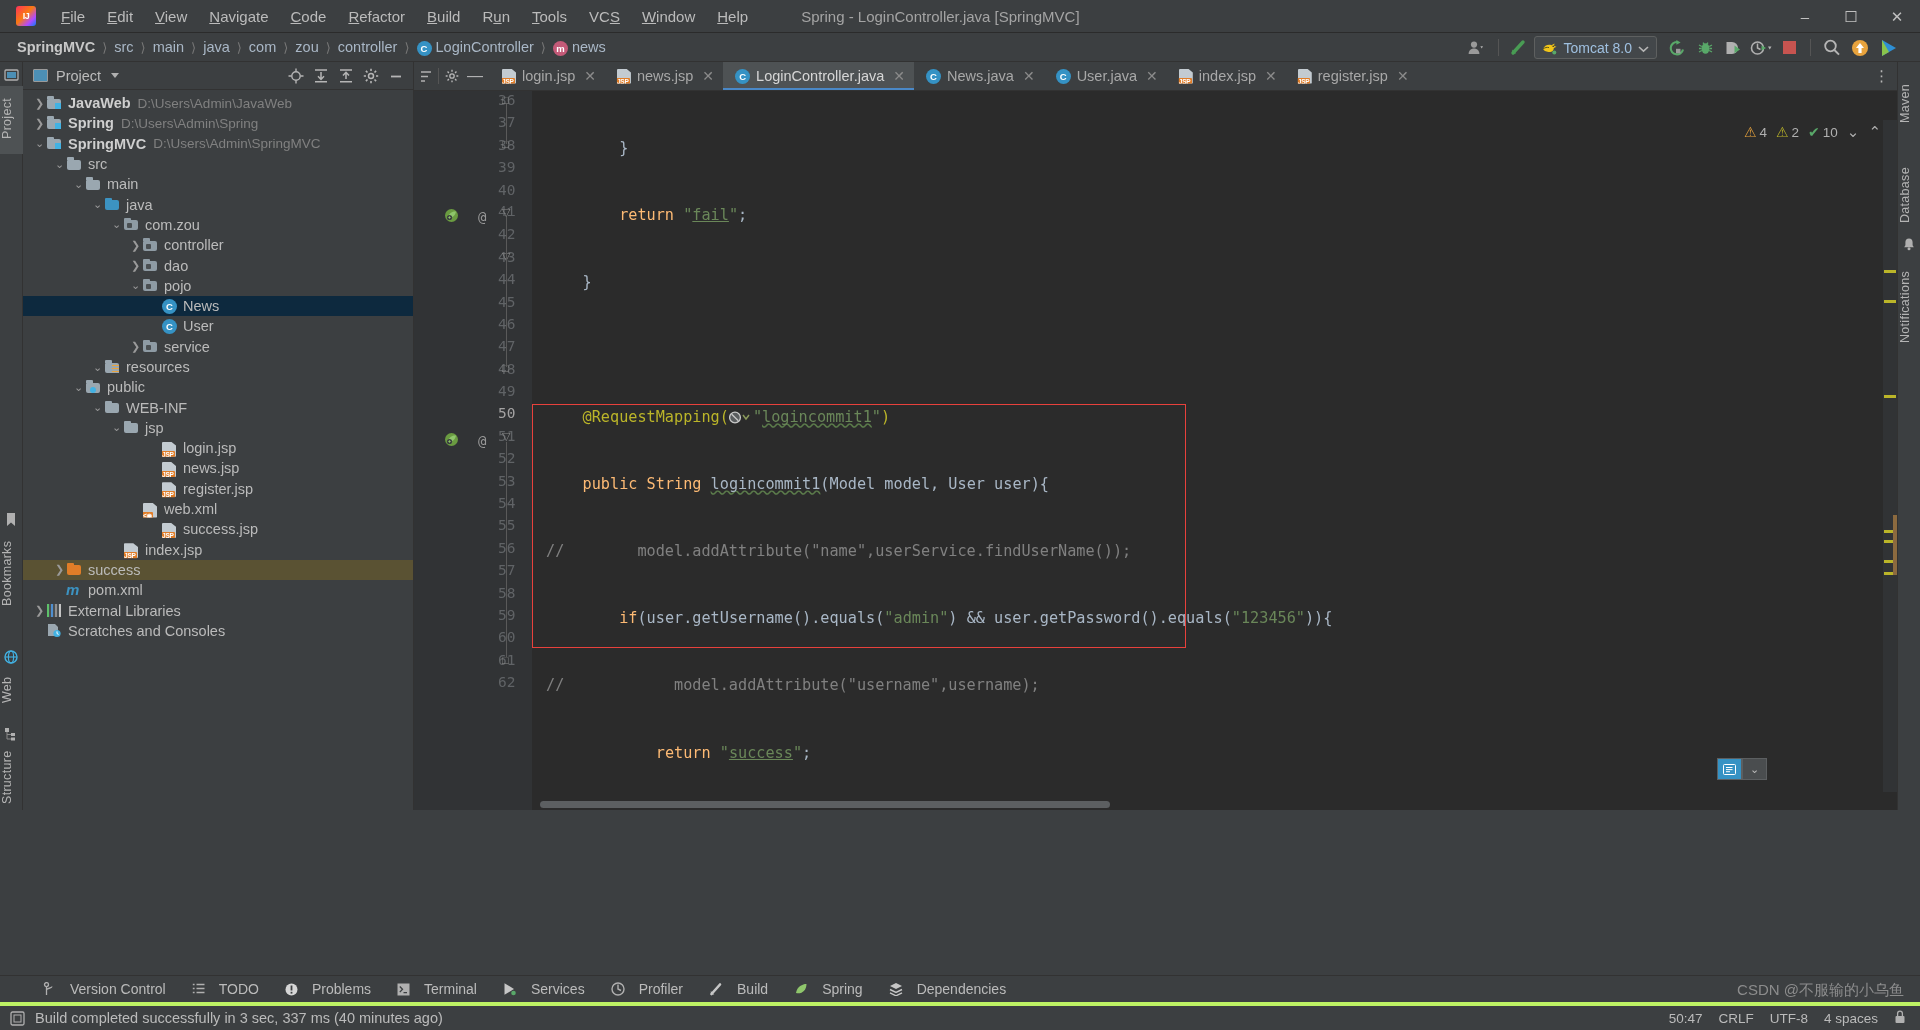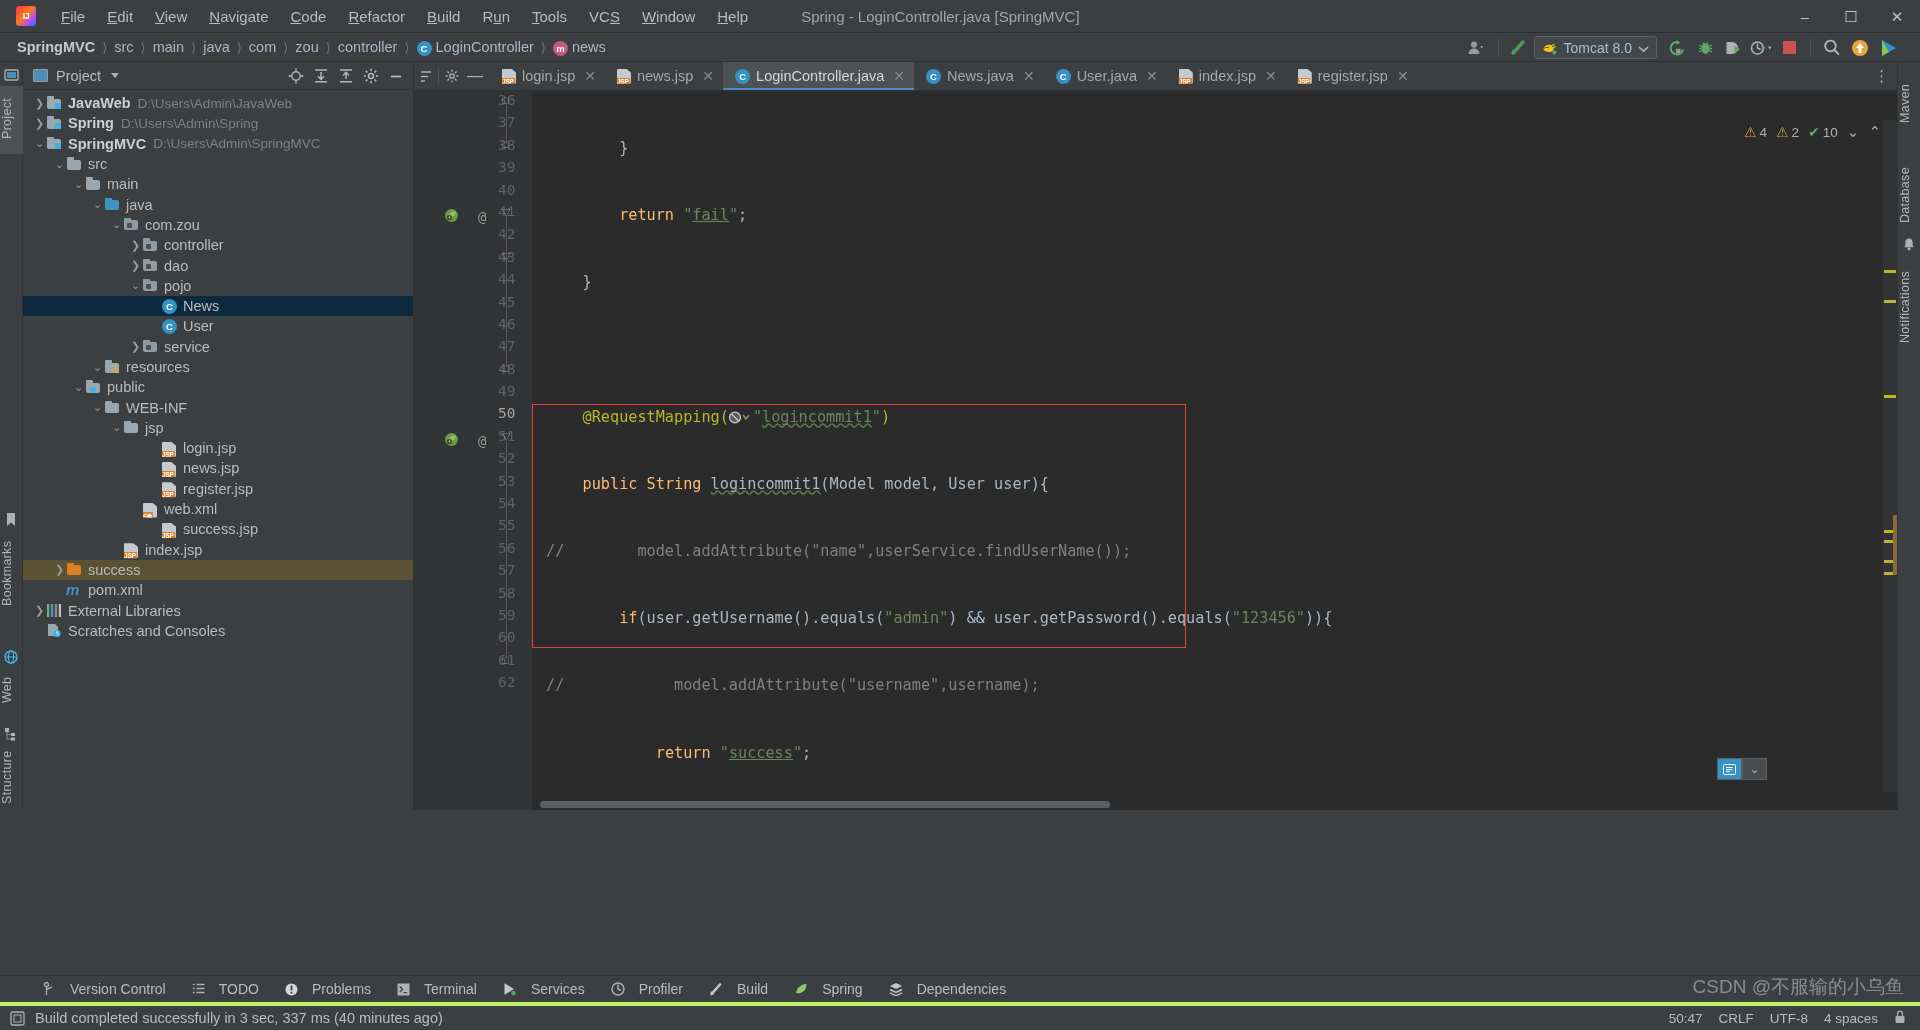--- a/index.html
+++ b/index.html
@@ -287,21 +287,21 @@
     background: #3c3f41; display: flex; align-items: center;
     border-top: 4px solid #bef264; padding-left: 10px;
   }
   .status-msg { font-size: 14.5px; color:#bbbbbb; margin-left: 10px; }
   .status-right {
     margin-left:auto; display:flex; align-items:center; gap:16px;
     padding-right: 14px; font-size: 13.5px; color:#bbbbbb;
   }
   .watermark {
     position:absolute; right: 16px; bottom: 30px;
-    font-size: 19px; color:#9a9a9a; white-space:nowrap; opacity:.85;
+    font-size: 15px; color:#9a9a9a; white-space:nowrap; opacity:.85;
   }
 </style>
 </head>
 <body>
 
 <div id="app">
 
   <div class="titlebar">
     <div class="ij-logo"></div>
     <div class="menubar">

